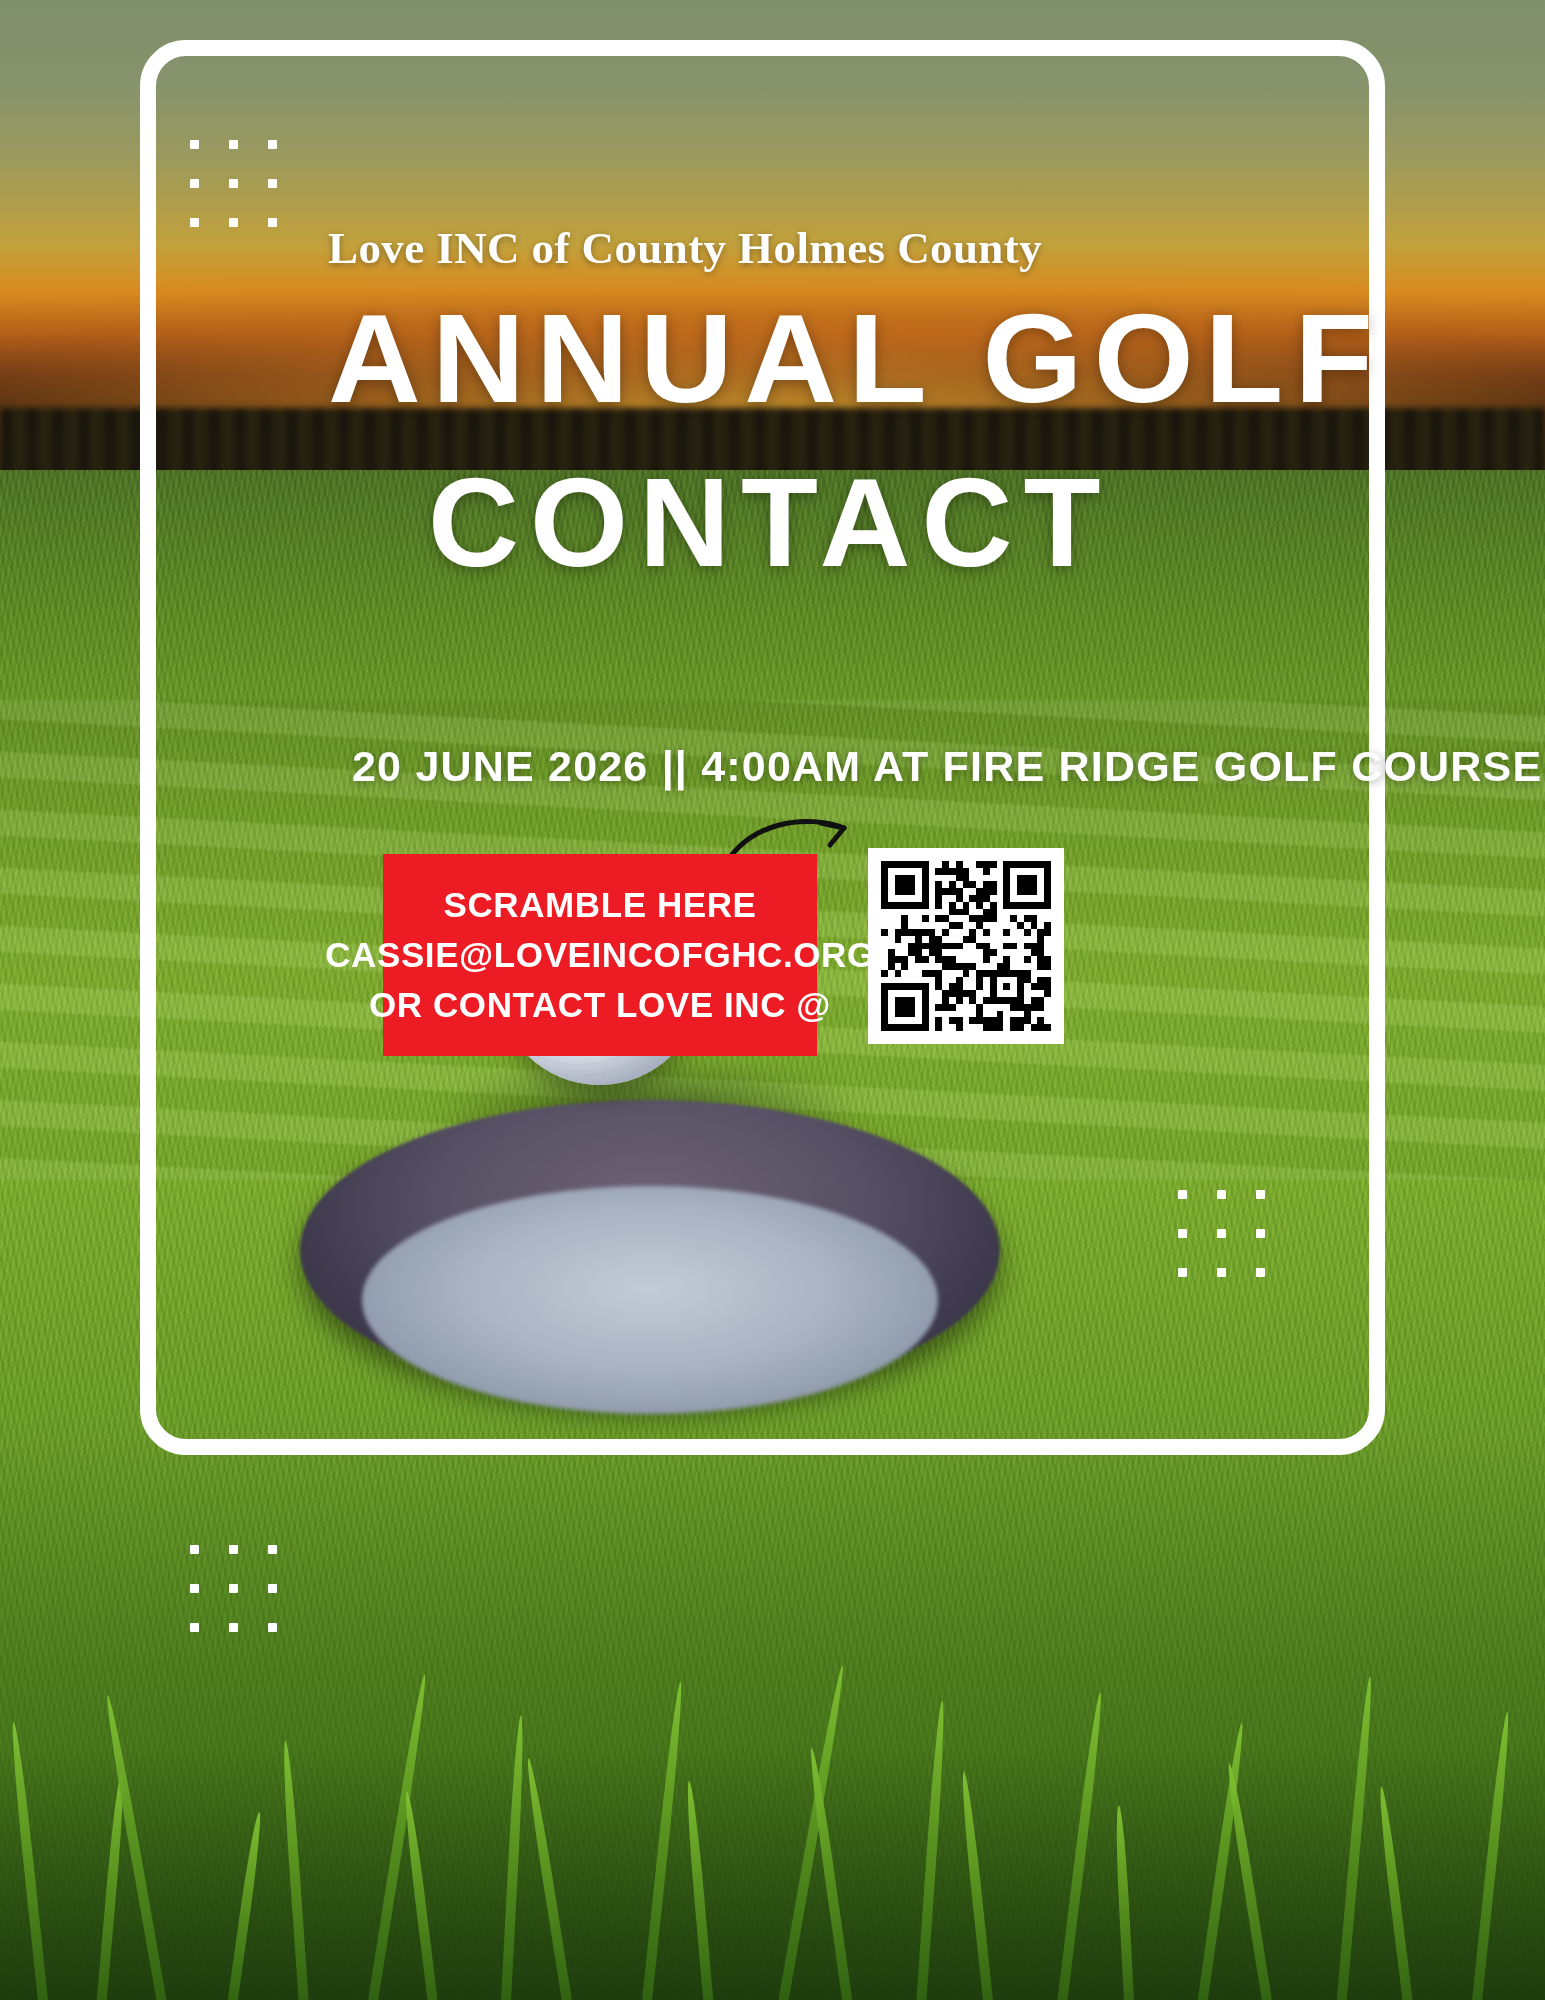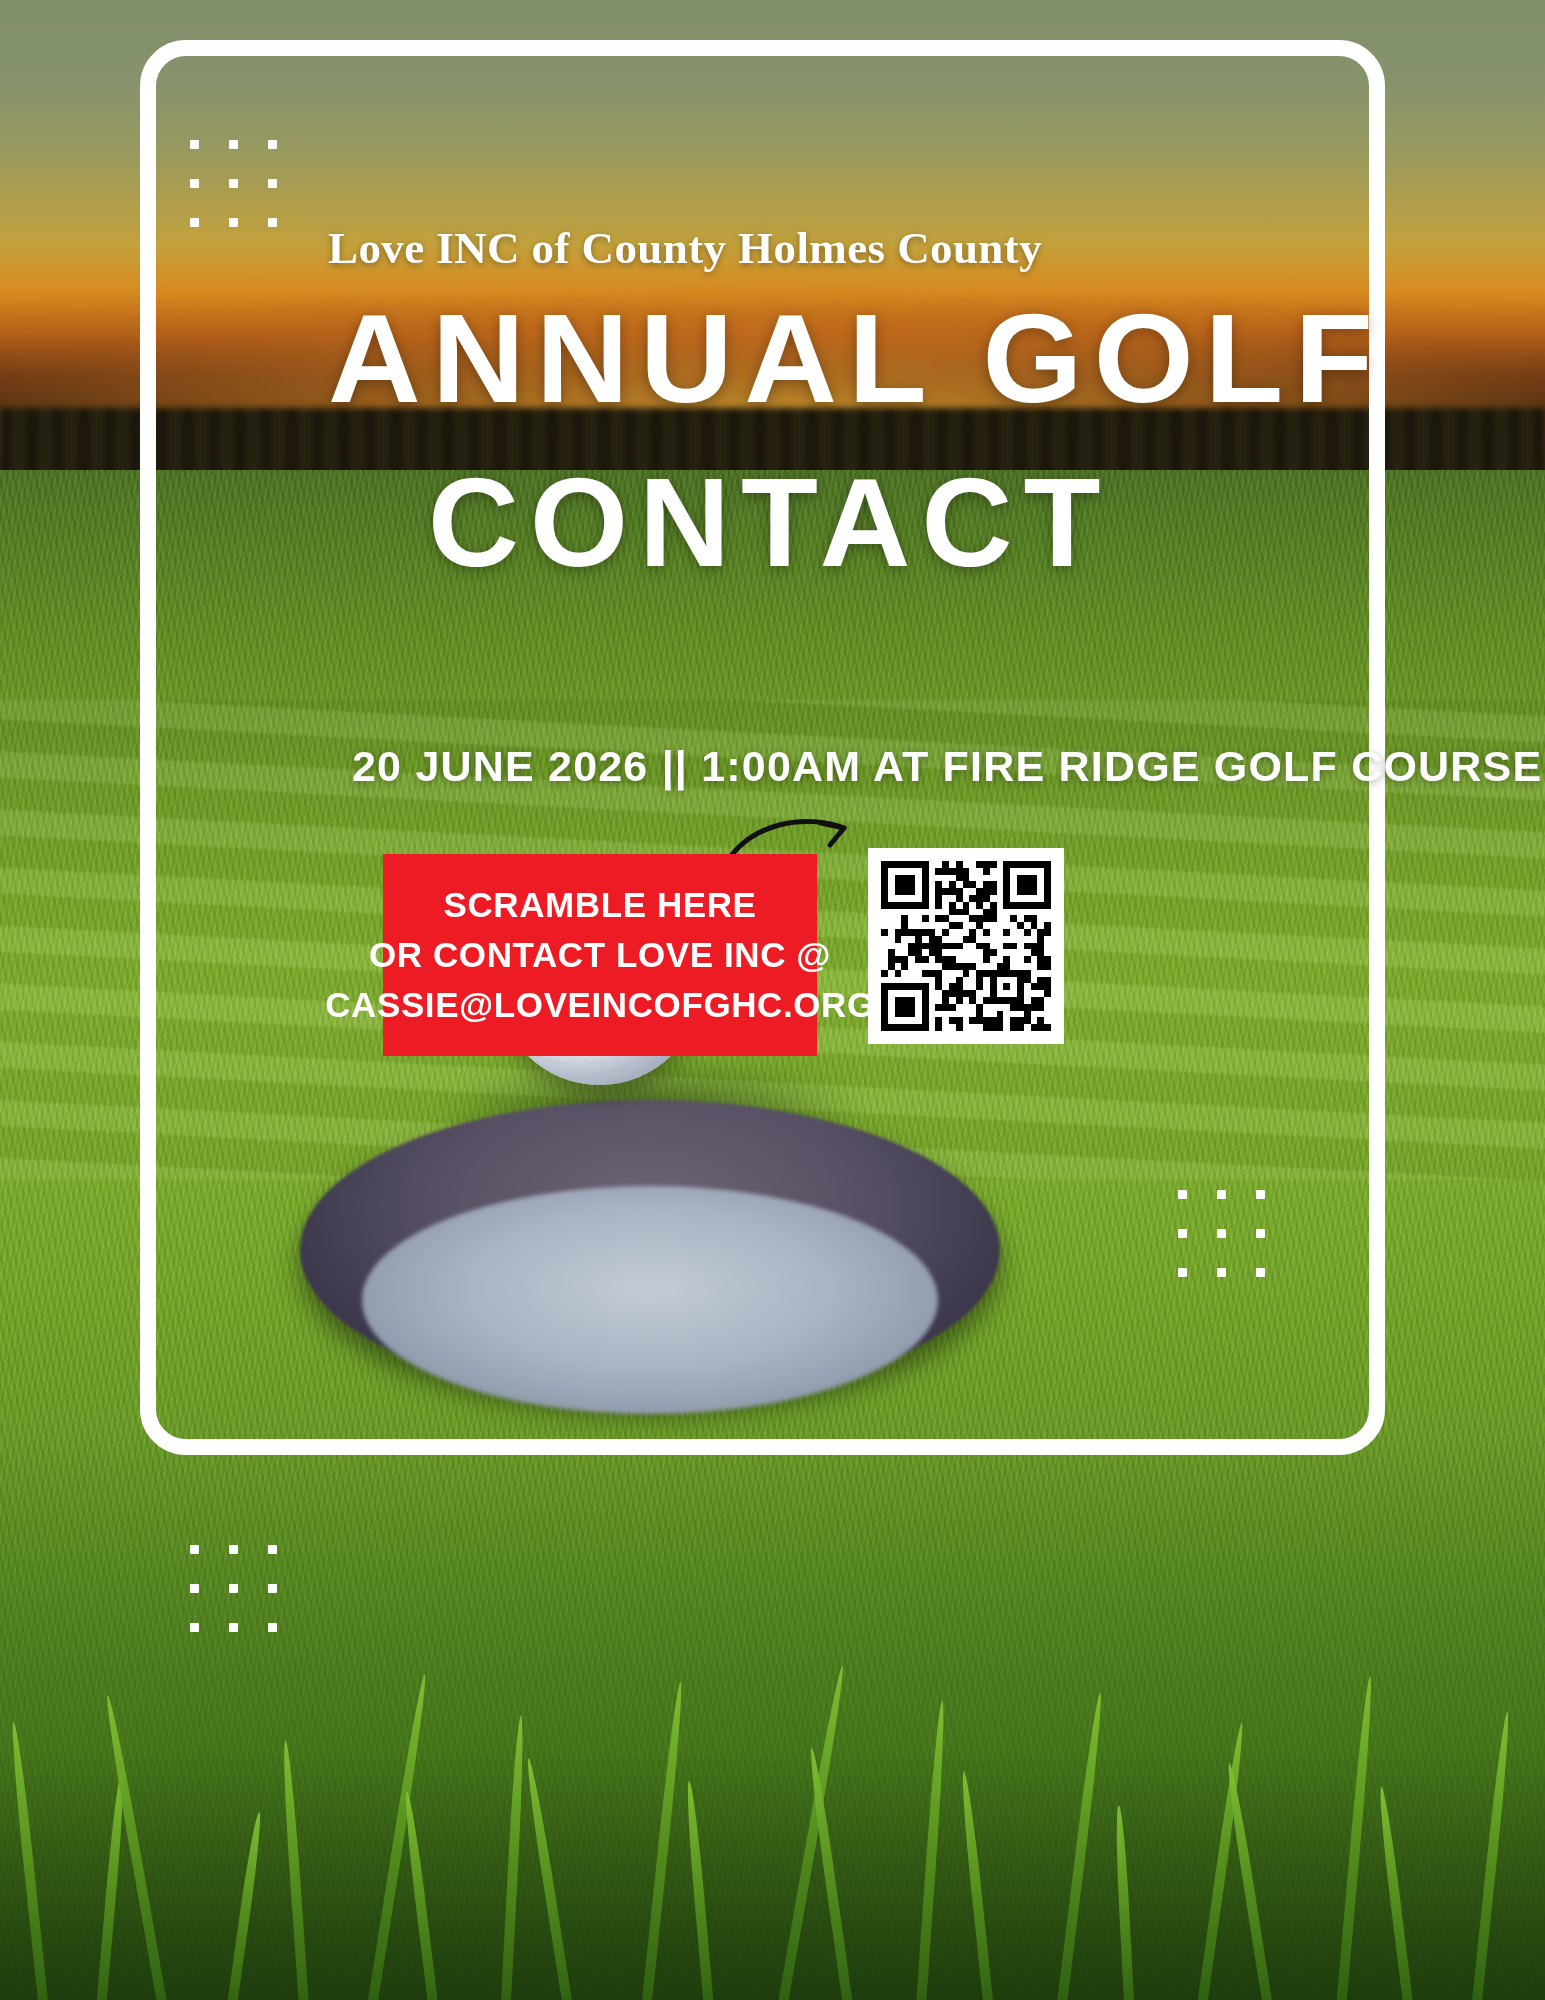--- a/index.html
+++ b/index.html
@@ -430,31 +430,31 @@
   </div>
 
   <div class="content">
 
     <div class="org-name">Love INC of County Holmes County</div>
 
     <div class="title-1">ANNUAL GOLF</div>
 
     <div class="title-2">CONTACT</div>
 
-    <div class="event-line">20 JUNE 2026  ||  1:00AM AT FIRE RIDGE GOLF COURSE</div>
+    <div class="event-line">20 JUNE 2026  ||  4:00AM AT FIRE RIDGE GOLF COURSE</div>
 
     <svg class="arrow" viewBox="0 0 140 80">
       <path d="M4 58 C 30 8, 90 2, 126 16" fill="none" stroke="#111111" stroke-width="5" stroke-linecap="round"></path>
       <path d="M126 16 L 103 11 M126 16 L 112 33" fill="none" stroke="#111111" stroke-width="5" stroke-linecap="round"></path>
     </svg>
 
     <div class="register-box">
       <div>SCRAMBLE HERE</div>
+      <div>CASSIE@LOVEINCOFGHC.ORG</div>
       <div>OR CONTACT LOVE INC @</div>
-      <div>CASSIE@LOVEINCOFGHC.ORG</div>
     </div>
 
     <div class="qr">
       <div class="qr-grid" id="qr-grid">
           <i></i>
           <i></i>
           <i></i>
           <i></i>
           <i></i>
           <i></i>

